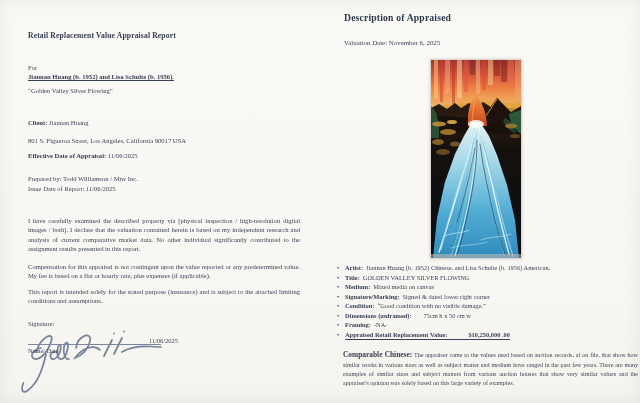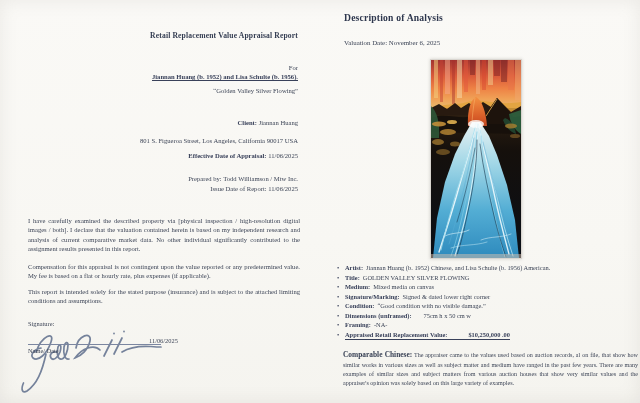--- a/index.html
+++ b/index.html
@@ -11,21 +11,21 @@
     -webkit-font-smoothing:antialiased;
   }
   .sheet{
     position:relative;width:640px;height:403px;
     background:linear-gradient(180deg,#faf9f6 0%,#f8f7f3 60%,#f5f4ef 100%);
     box-shadow:inset 0 0 18px rgba(120,115,105,.12);
     overflow:hidden;
   }
   .abs{position:absolute;}
   
-  .l-center{left:28px;width:270px;text-align:right;font-size:6.6px;line-height:1.3;}
+  .l-center{left:28px;width:270px;text-align:left;font-size:6.6px;line-height:1.3;}
   .l-title{top:31px;font-size:7.6px;font-weight:bold;color:#343d52;letter-spacing:.15px;}
   .l-for{top:64px;}
   .l-owners{top:73px;font-weight:bold;text-decoration:underline;color:#39415a;}
   .l-art{top:87px;}
   .l-client{top:119px;}
   .l-addr{top:137px;}
   .l-eff{top:152px;}
   .l-prep{top:175px;}
   .l-issue{top:184.5px;}
   .l-para{left:28px;width:272px;font-size:6.6px;line-height:1.44;text-align:justify;}
@@ -94,21 +94,21 @@
       <circle cx="96" cy="13.5" r="0.9" fill="#6b7994" stroke="none"></circle>
       <circle cx="106" cy="11.5" r="0.9" fill="#6b7994" stroke="none"></circle>
       <path d="M104,32 C112,27 122,25.8 133,26.5 C138,26.9 141,27 143,27"></path>
     </g>
   </svg>
 
   <div class="abs sig-line"></div>
   <div class="abs sig-date">11/06/2025</div>
   <div class="abs name-date">Name/ Date</div>
 
-  <h2 class="abs r-head" style="margin:0">Description of Analysis</h2>
+  <h2 class="abs r-head" style="margin:0">Description of Appraised</h2>
   <div class="abs r-val">Valuation Date: November 6, 2025</div>
 
   <div class="abs painting">
     <svg viewBox="0 0 90 198" preserveAspectRatio="none">
       <defs>
         <linearGradient id="skyG" x1="0" y1="0" x2="0" y2="46" gradientUnits="userSpaceOnUse">
           <stop offset="0" stop-color="#a23530"></stop>
             <stop offset="0.35" stop-color="#da5a3a"></stop>
           <stop offset="0.62" stop-color="#ee8245"></stop>
             <stop offset="0.85" stop-color="#f0a257"></stop>

